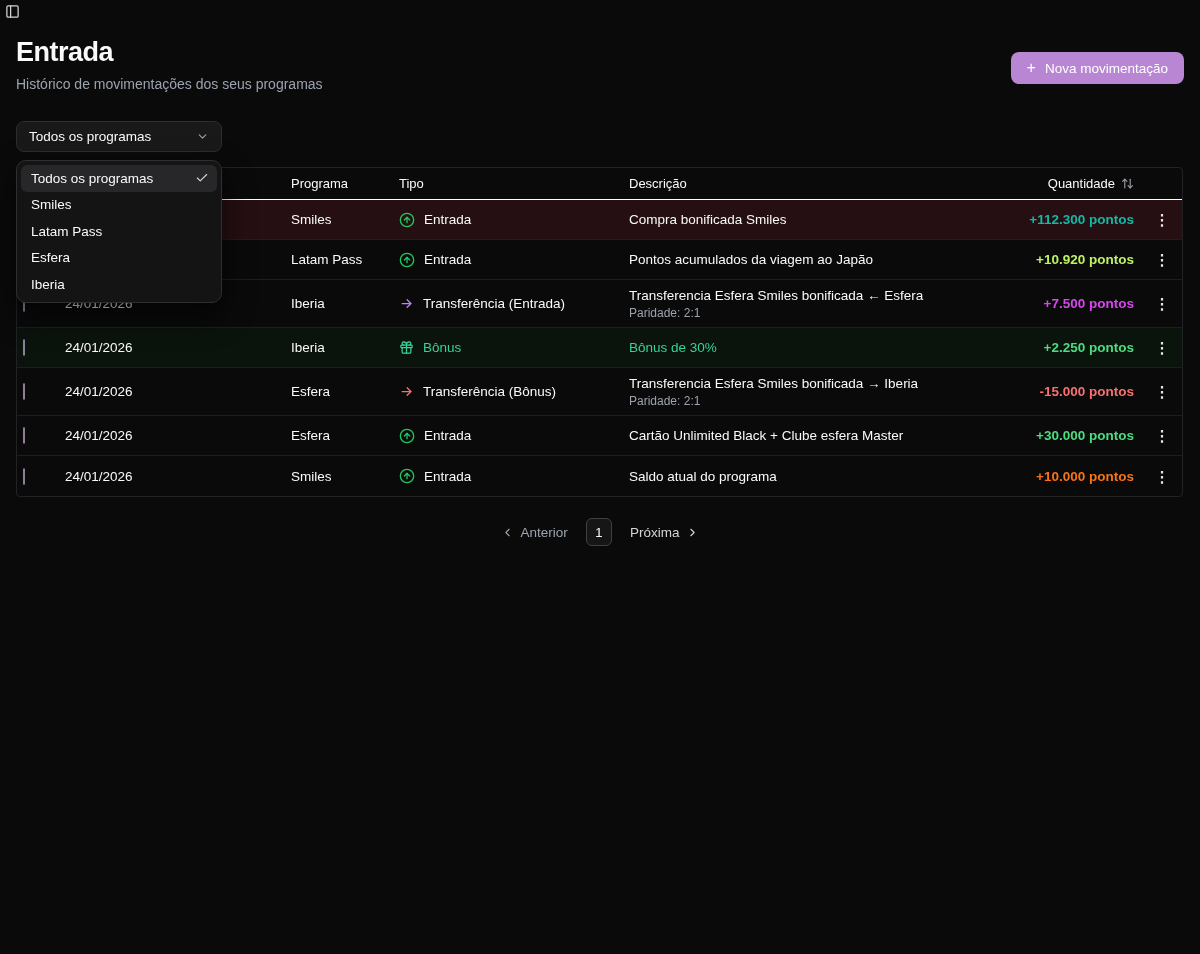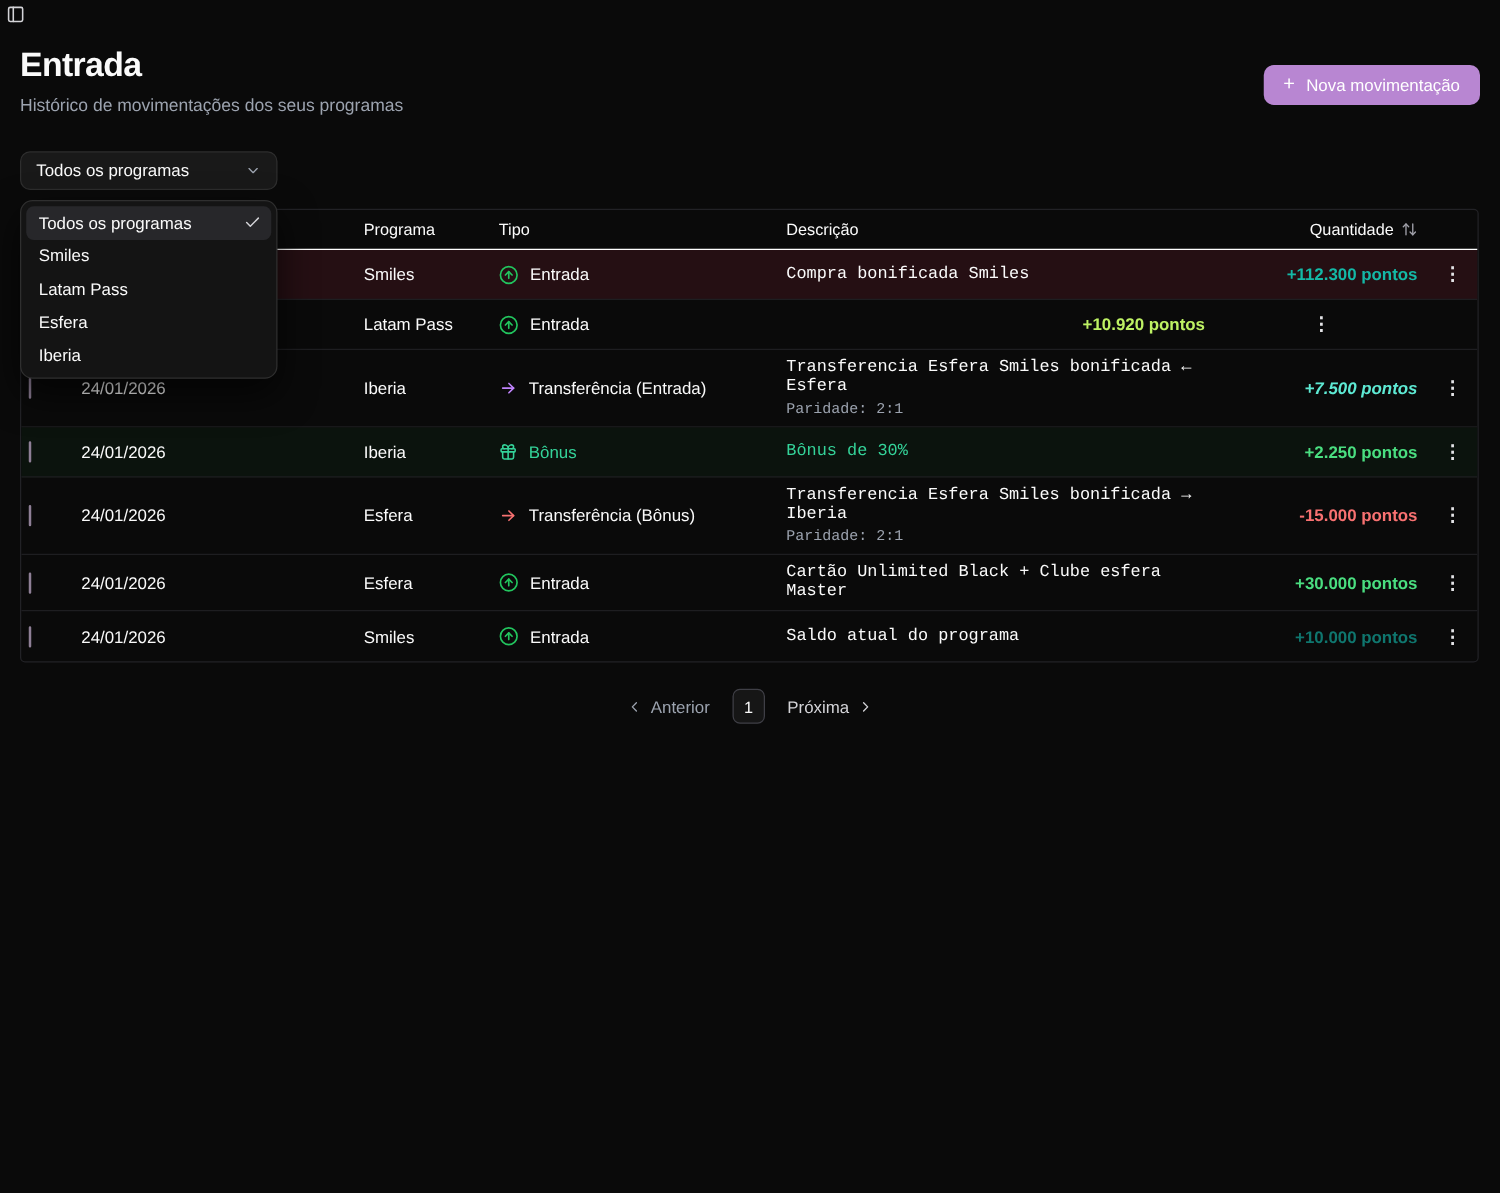--- a/index.html
+++ b/index.html
@@ -71,21 +71,21 @@
     width:15px; height:15px; border:1px solid #8e7f96; border-radius:4px;
     background:transparent; cursor:pointer;
   }
   .cell-amount { text-align:right; padding-right:8px; font-weight:600; }
   .thead .cell-amount { display:flex; align-items:center; justify-content:flex-end; gap:6px; font-weight:500; }
   .sort-icon { color:#a1a1aa; cursor:pointer; }
   .cell-actions { display:flex; justify-content:center; }
   .kebab { color:#e4e4e7; font-size:15px; font-weight:700; line-height:1; cursor:pointer; padding:2px 4px; }
   .type-cell { display:flex; align-items:center; gap:9px; }
   .ticon { display:inline-flex; align-items:center; }
-  .desc-cell { padding:7px 12px 7px 0;font-family:Liberation Mono, monospace; }
+  .desc-cell { padding:7px 12px 7px 0; }
   .desc-sub { margin-top:3px; font-size:12px; color:#9ca3af; }
 
   
   .pagination { margin-top:21px; display:flex; justify-content:center; gap:18px; }
   .page-prev, .page-next { display:flex; align-items:center; gap:7px; font-size:13.5px; cursor:pointer; }
   .page-prev { color:#9ca3af; }
   .page-next { color:#d4d4d8; }
   .page-box {
     width:26px; height:28px; display:flex; align-items:center; justify-content:center;
     border:1px solid #3f3f46; border-radius:6px; background:#161616;
@@ -181,20 +181,24 @@
       <span class="ticon" style="display: inline-flex; color: rgb(34, 197, 94);">
         <svg width="16" height="16" viewBox="0 0 24 24" fill="none" stroke="currentColor" stroke-width="2" stroke-linecap="round" stroke-linejoin="round">
                 <circle cx="12" cy="12" r="10"></circle>
                 <path d="m16 12-4-4-4 4"></path>
                 <path d="M12 16V8"></path>
               </svg>
       </span>
 
       <span>Entrada</span>
     </div>
+    <div class="desc-cell">
+      <div>Pontos acumulados da viagem ao Japão</div>
+
+    </div>
     <div class="cell-amount" style="color: #bef264;">+10.920 pontos</div>
     <div class="cell-actions">
             <span class="kebab">⋮</span>
           </div>
   </div>
 
   <div class="trow" style="min-height: 48px;">
     <div class="cell-check"><span class="checkbox"></span></div>
     <div>24/01/2026</div>
     <div>Iberia</div>
@@ -206,21 +210,21 @@
                 <path d="m13 6 6 6-6 6"></path>
               </svg>
       </span>
 
       <span>Transferência (Entrada)</span>
     </div>
     <div class="desc-cell">
       <div>Transferencia Esfera Smiles bonificada ← Esfera</div>
       <div class="desc-sub">Paridade: 2:1</div>
     </div>
-    <div class="cell-amount" style="color: #5eead4; font-style: italic;">+7.500 pontos</div>
+    <div class="cell-amount" style="color: #d946ef;">+7.500 pontos</div>
     <div class="cell-actions">
             <span class="kebab">⋮</span>
           </div>
   </div>
 
   <div class="trow" style="background: rgb(11, 19, 13);">
     <div class="cell-check"><span class="checkbox"></span></div>
     <div>24/01/2026</div>
     <div>Iberia</div>
     <div class="type-cell">
@@ -307,21 +311,21 @@
                 <path d="M12 16V8"></path>
               </svg>
       </span>
 
       <span>Entrada</span>
     </div>
     <div class="desc-cell">
       <div>Saldo atual do programa</div>
 
     </div>
-    <div class="cell-amount" style="color: #0f766e;">+10.000 pontos</div>
+    <div class="cell-amount" style="color: #f97316;">+10.000 pontos</div>
     <div class="cell-actions">
             <span class="kebab">⋮</span>
           </div>
   </div>
 </div>
   </div>
 
   <div class="pagination">
     <div class="page-prev">
       <span>

